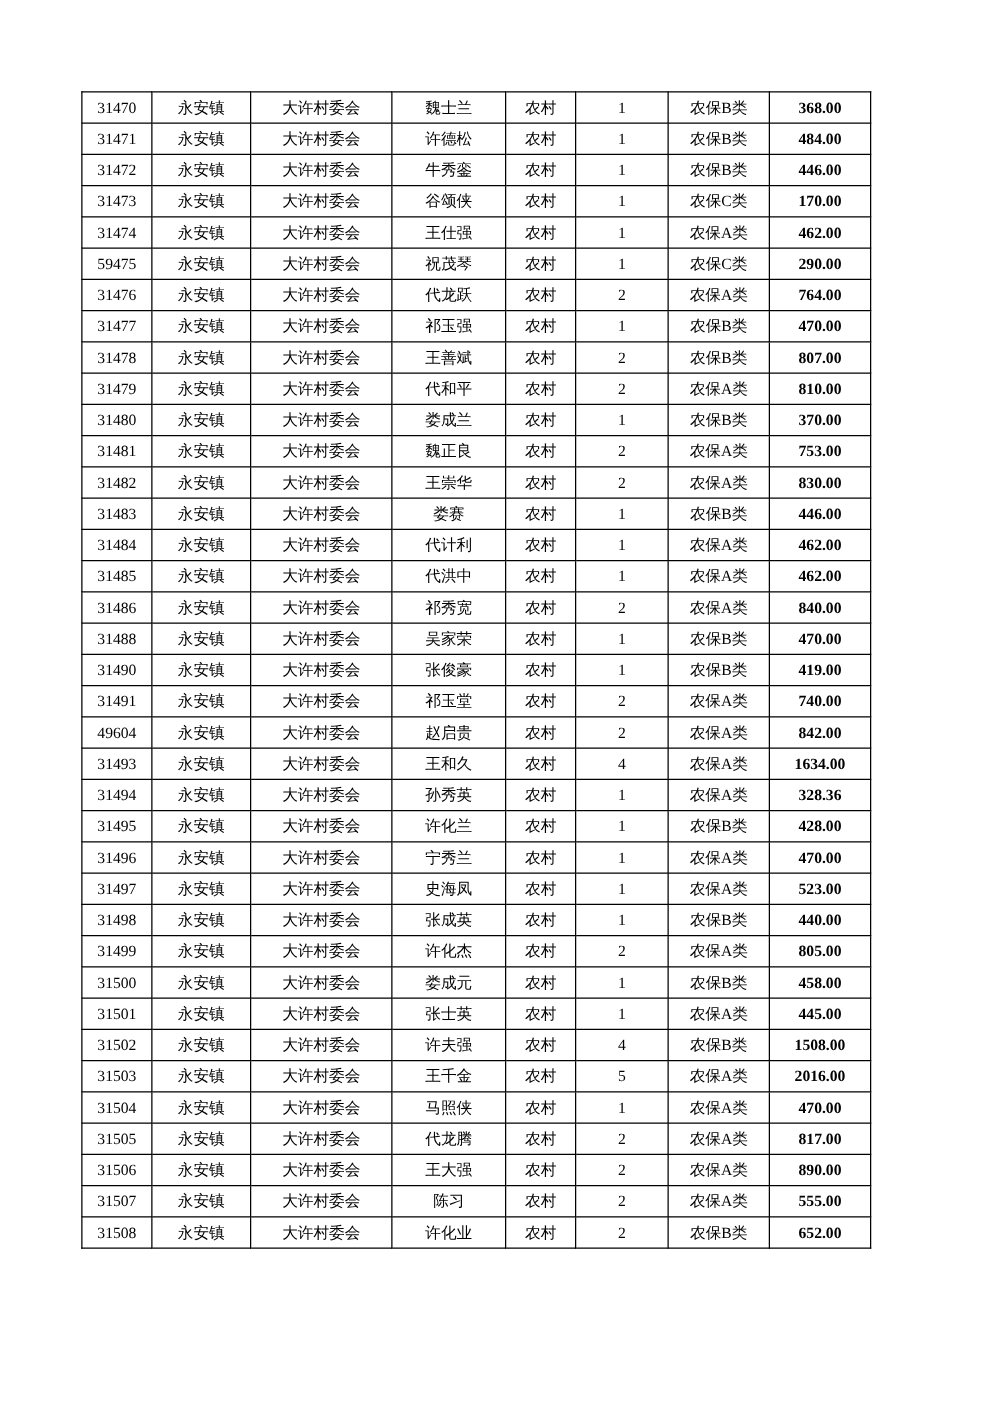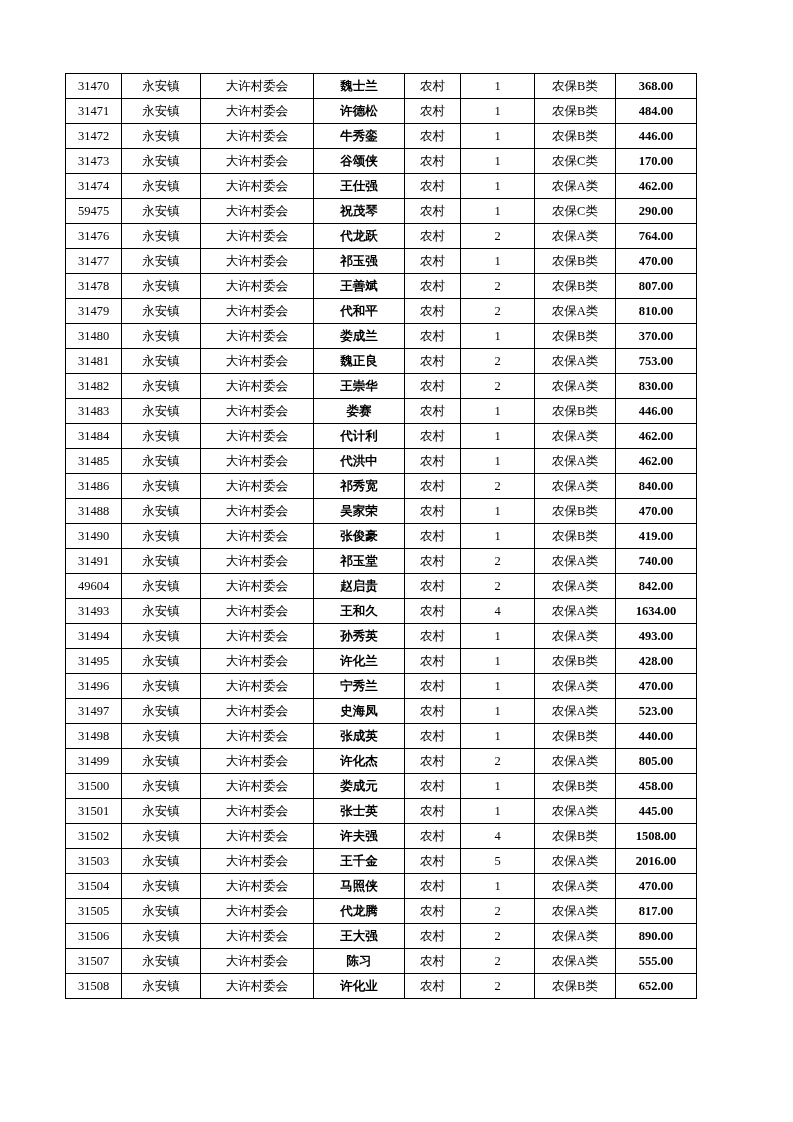--- a/index.html
+++ b/index.html
@@ -30,21 +30,21 @@
     font-size: 12.5px;
     text-align: center;
     vertical-align: middle;
     white-space: nowrap;
     overflow: hidden;
   }
   
   td.col-0 { width: 55px; }
   td.col-1 { width: 78px; }
   td.col-2 { width: 112px; }
-  td.col-3 { width: 90px; font-weight: bold; }
+  td.col-3 { width: 90px; }
   td.col-4 { width: 55px; }
   td.col-5 { width: 73px; }
   td.col-6 { width: 80px; }
   td.col-7 { width: 80px; text-align: right; padding-right: 13px; font-weight: bold; }
 </style>
 </head>
 <body>
 
 <div class="sheet">
   <table class="data-table">
@@ -270,21 +270,21 @@
           <td class="col-7">1634.00</td>
         </tr>
         <tr>
           <td class="col-0">31494</td>
           <td class="col-1">永安镇</td>
           <td class="col-2">大许村委会</td>
           <td class="col-3">孙秀英</td>
           <td class="col-4">农村</td>
           <td class="col-5">1</td>
           <td class="col-6">农保A类</td>
-          <td class="col-7">493.00</td>
+          <td class="col-7">328.36</td>
         </tr>
         <tr>
           <td class="col-0">31495</td>
           <td class="col-1">永安镇</td>
           <td class="col-2">大许村委会</td>
           <td class="col-3">许化兰</td>
           <td class="col-4">农村</td>
           <td class="col-5">1</td>
           <td class="col-6">农保B类</td>
           <td class="col-7">428.00</td>

